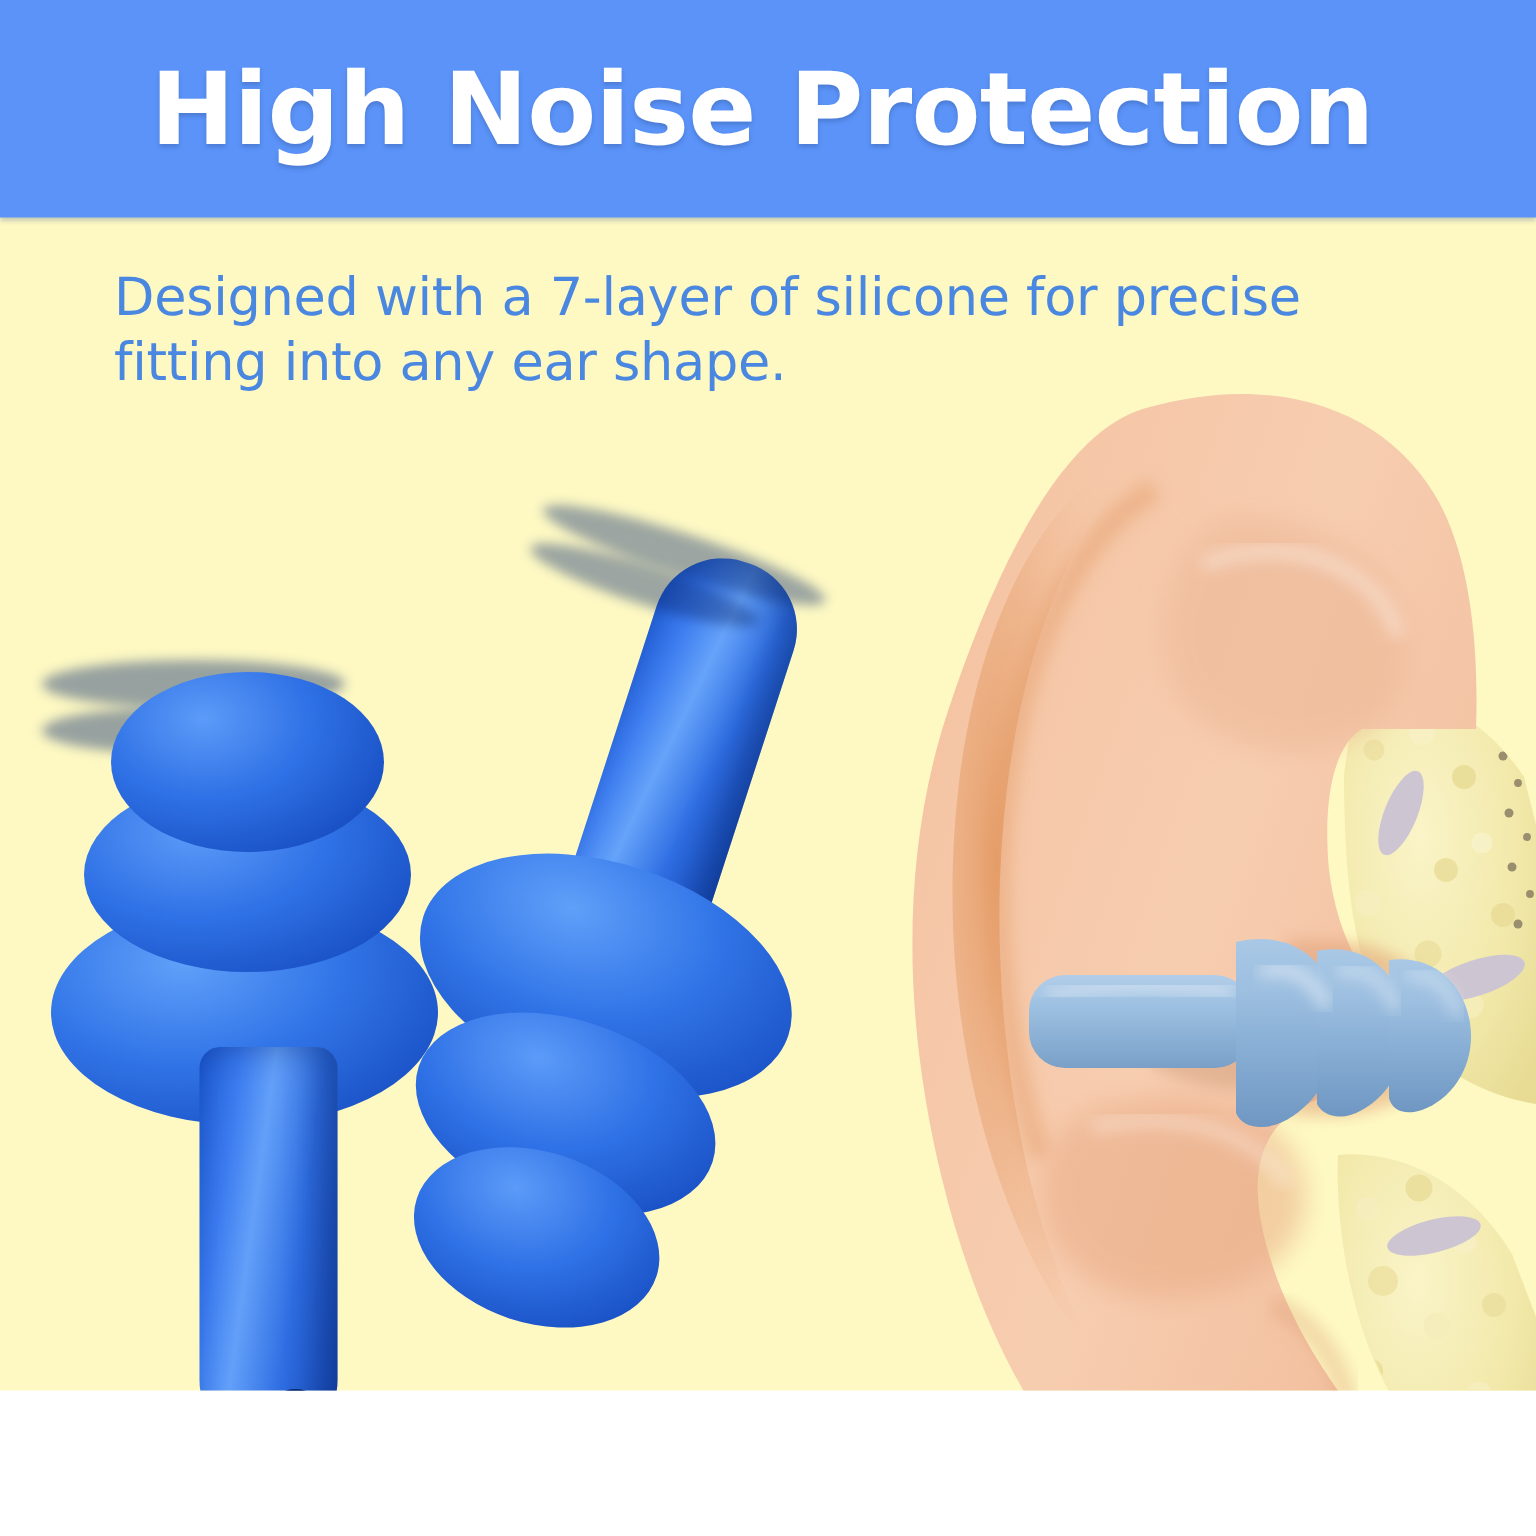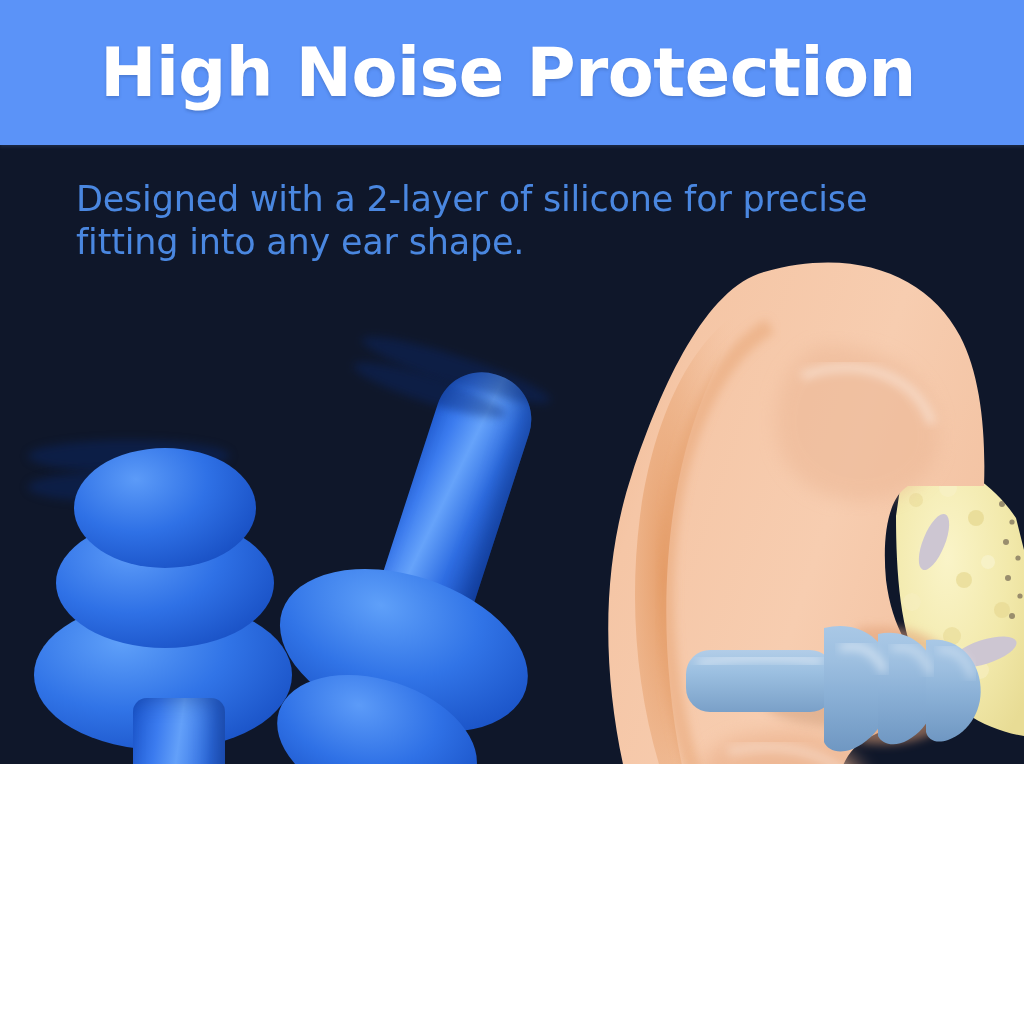--- a/index.html
+++ b/index.html
@@ -1,18 +1,18 @@
 <!DOCTYPE html>
 <html><head>
 <meta charset="utf-8">
 <style>
   html,body{margin:0;padding:0;}
   body{width:1024px;height:1024px;background:#ffffff;overflow:hidden;
        font-family:"Liberation Sans",sans-serif;}
-  .page{position:relative;width:1024px;height:764px;background:#0f172a;overflow:hidden;}
+  .page{position:relative;width:1024px;height:927px;background:#fef9c3;overflow:hidden;}
 
   
   .banner{position:absolute;left:0;top:0;width:1024px;height:145px;
           background:#5b93f8;box-shadow:0 2px 3px rgba(60,90,140,.28);}
   .banner-title{position:absolute;left:0;top:0;width:1024px;height:145px;
           display:flex;align-items:center;justify-content:center;
           color:#ffffff;font-size:67px;font-weight:700;letter-spacing:-0.5px;
           font-family:"DejaVu Sans",sans-serif;
           text-shadow:0 2px 3px rgba(40,70,130,.30);
           padding-right:8px;box-sizing:border-box;}
@@ -73,21 +73,21 @@
 </style>
 </head>
 <body>
 
 <div class="page">
 
   <div class="banner">
     <div class="banner-title">High Noise Protection</div>
   </div>
 
-  <div class="subtitle">Designed with a 2-layer of silicone for precise fitting into any ear shape.</div>
+  <div class="subtitle">Designed with a 7-layer of silicone for precise fitting into any ear shape.</div>
 
   <div class="plug-zone">
 
     <div class="plug" id="plugA">
       <div class="flange f3"></div>
       <div class="sh2"></div>
       <div class="flange f2"></div>
       <div class="sh1"></div>
       <div class="flange f1"></div>
       <div class="stem"></div>

